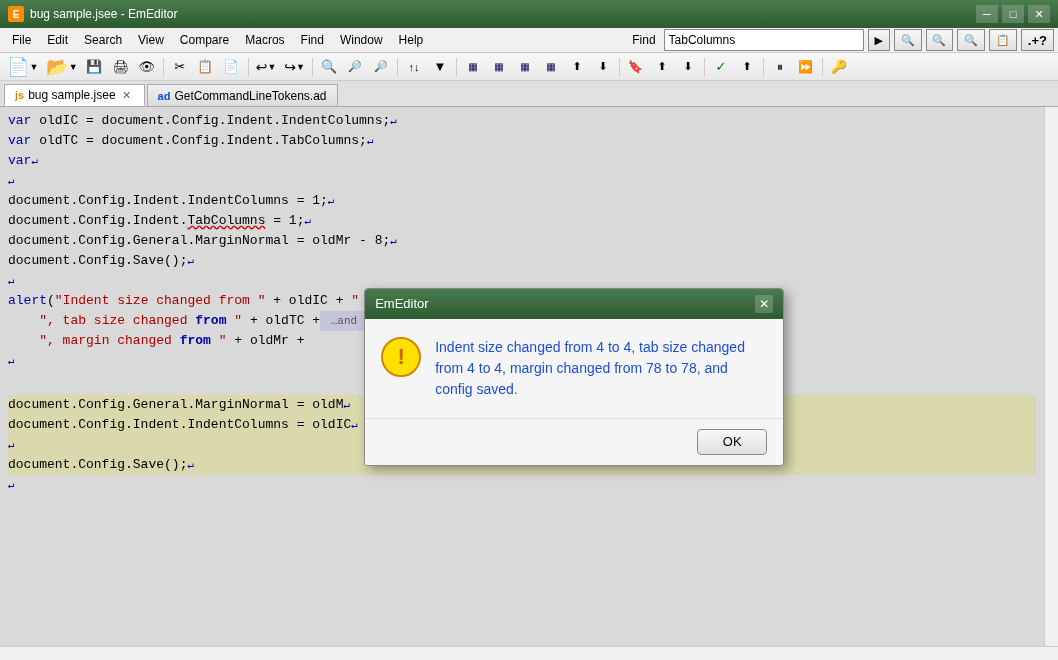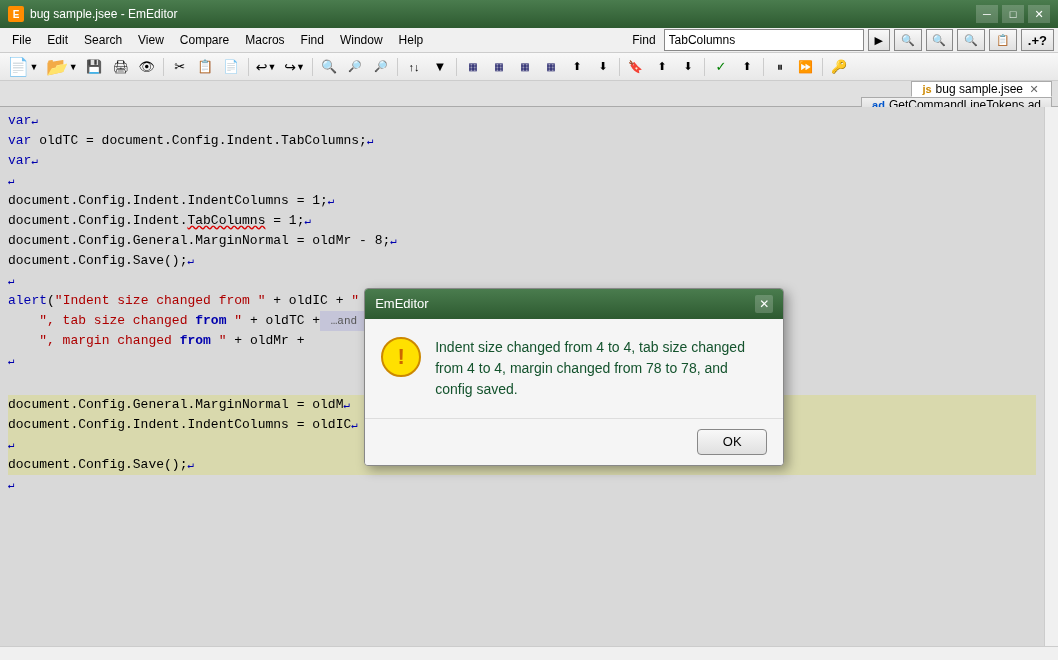--- a/index.html
+++ b/index.html
@@ -87,21 +87,20 @@
     }
 
     
     .tab-bar {
       background: #e0e0e0;
       height: 26px;
       display: flex;
       align-items: flex-end;
       border-bottom: 1px solid #aaa;
       padding: 0 4px;
-      flex-direction: column;
     }
     .tab {
       height: 22px;
       padding: 0 10px;
       background: linear-gradient(to bottom, #f0f0f0, #dcdcdc);
       border: 1px solid #aaa;
       border-bottom: none;
       margin-right: 2px;
       display: flex;
       align-items: center;
@@ -195,21 +194,21 @@
       width: 40px; height: 40px; flex-shrink: 0;
       background: #ffe000;
       border: 2px solid #cc8800;
       border-radius: 50%;
       display: flex; align-items: center; justify-content: center;
       font-size: 22px; font-weight: bold; color: #cc6600;
     }
     .dialog-message {
       font-size: 14px;
       line-height: 1.5;
-      color: #14532d;
+      color: #1d4ed8;
       flex: 1;
     }
     .dialog-footer {
       padding: 10px 16px;
       display: flex;
       justify-content: flex-end;
       border-top: 1px solid #ddd;
       background: #f5f5f5;
     }
     .dialog-ok-btn {
@@ -336,21 +335,21 @@
       <span style="color:#0055cc; font-size:11px; font-weight:bold;">ad</span>
       <span>GetCommandLineTokens.ad</span>
     </div>
   </div>
 
   <div class="content-area">
     <div class="code-wrapper">
       <div class="code-area">
 
         <div class="line">
-          <span class="kw">var</span><span class="nl">↵</span>
+          <span class="kw">var</span><span> oldIC = document.Config.Indent.IndentColumns;</span><span class="nl">↵</span>
         </div>
         <div class="line">
           <span class="kw">var</span><span> oldTC = document.Config.Indent.TabColumns;</span><span class="nl">↵</span>
         </div>
         <div class="line">
           <span class="kw">var</span><span class="nl">↵</span>
         </div>
         <div class="line"><span class="nl">↵</span></div>
         <div class="line">
           <span>document.Config.Indent.IndentColumns = 1;</span><span class="nl">↵</span>

